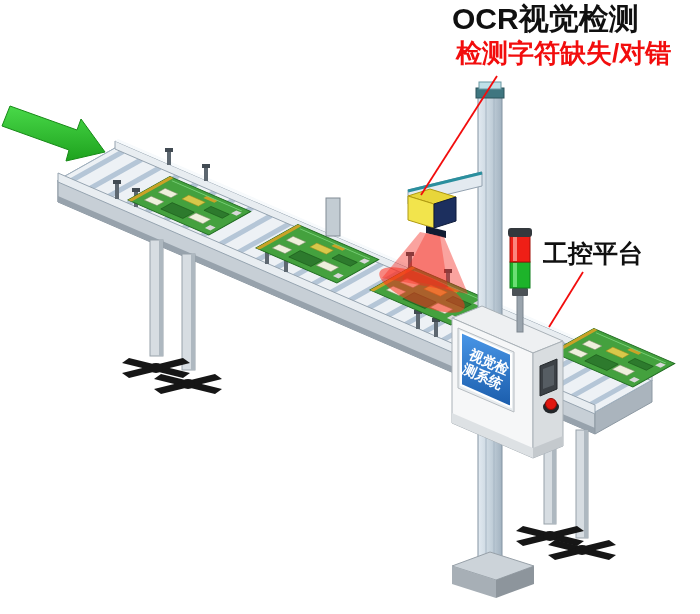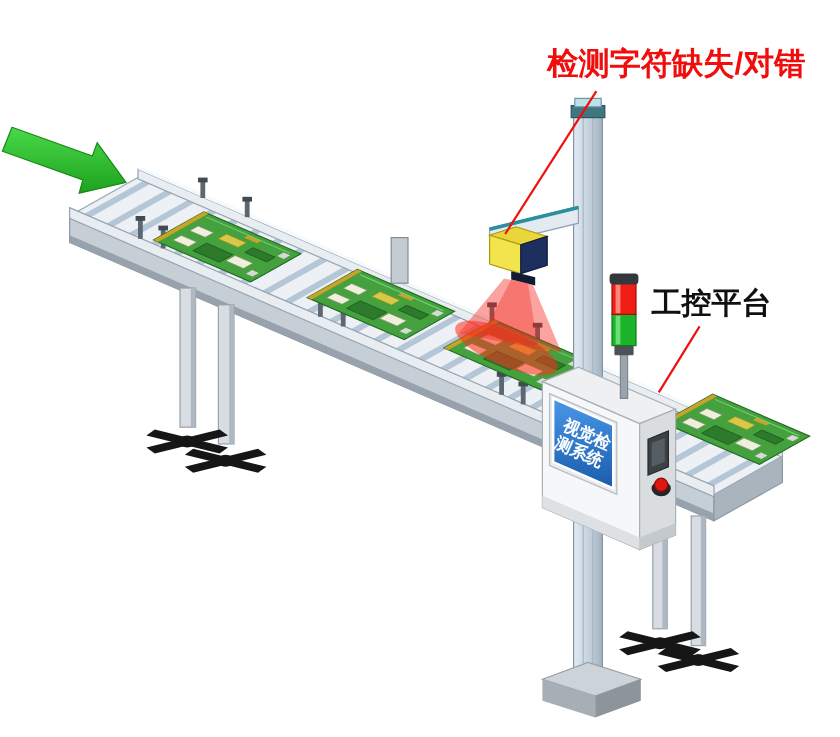--- a/index.html
+++ b/index.html
@@ -203,16 +203,17 @@
       <rect x="510" y="236" width="20" height="26" fill="#ef1f16" stroke="#a01008"></rect>
       <rect x="513" y="237" width="4" height="24" fill="#ff9f97" opacity="0.8"></rect>
     </g>
     <rect x="508" y="228" width="24" height="9" rx="3" fill="#33383d"></rect>
   </g>
 
   <line x1="497" y1="76" x2="421" y2="195" stroke="#f20d0d" stroke-width="1.8"></line>
   <line x1="583" y1="272" x2="549" y2="327" stroke="#f20d0d" stroke-width="1.8"></line>
 </svg>
 
+<div class="label title">OCR视觉检测</div>
 <div class="label subtitle">检测字符缺失/对错</div>
 <div class="label platform">工控平台</div>
 
 </div>
 
 </body></html>

